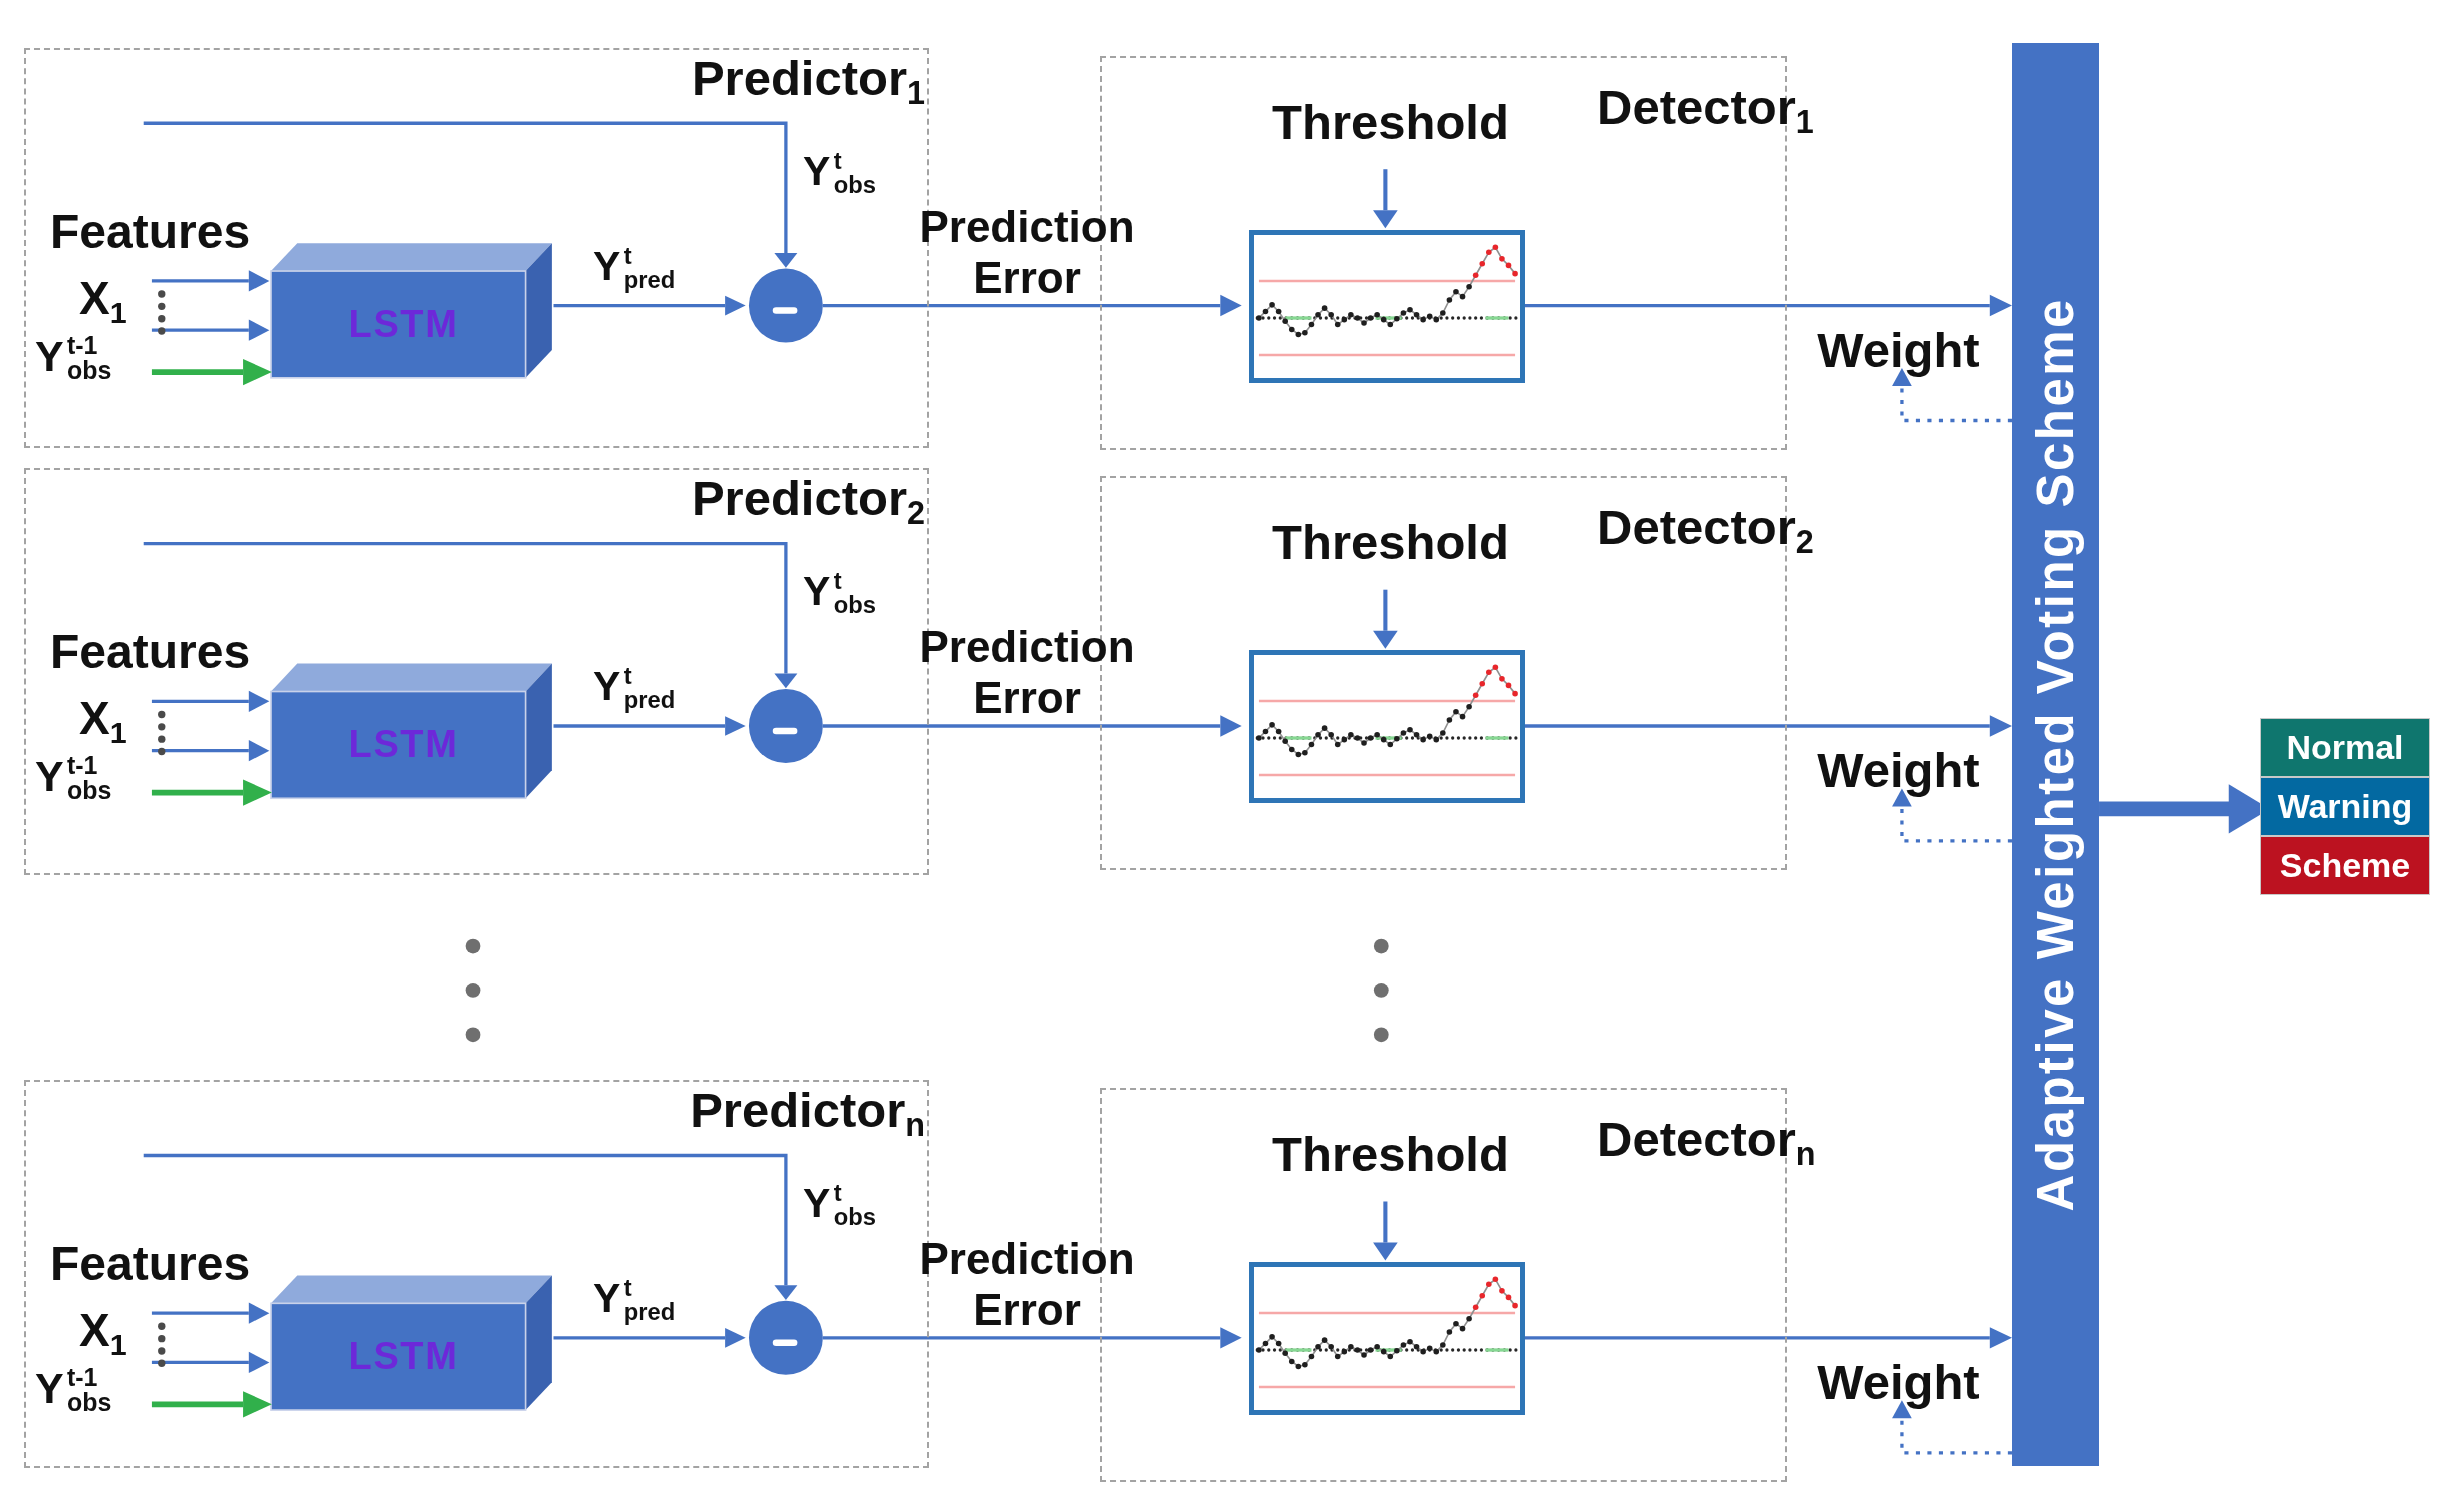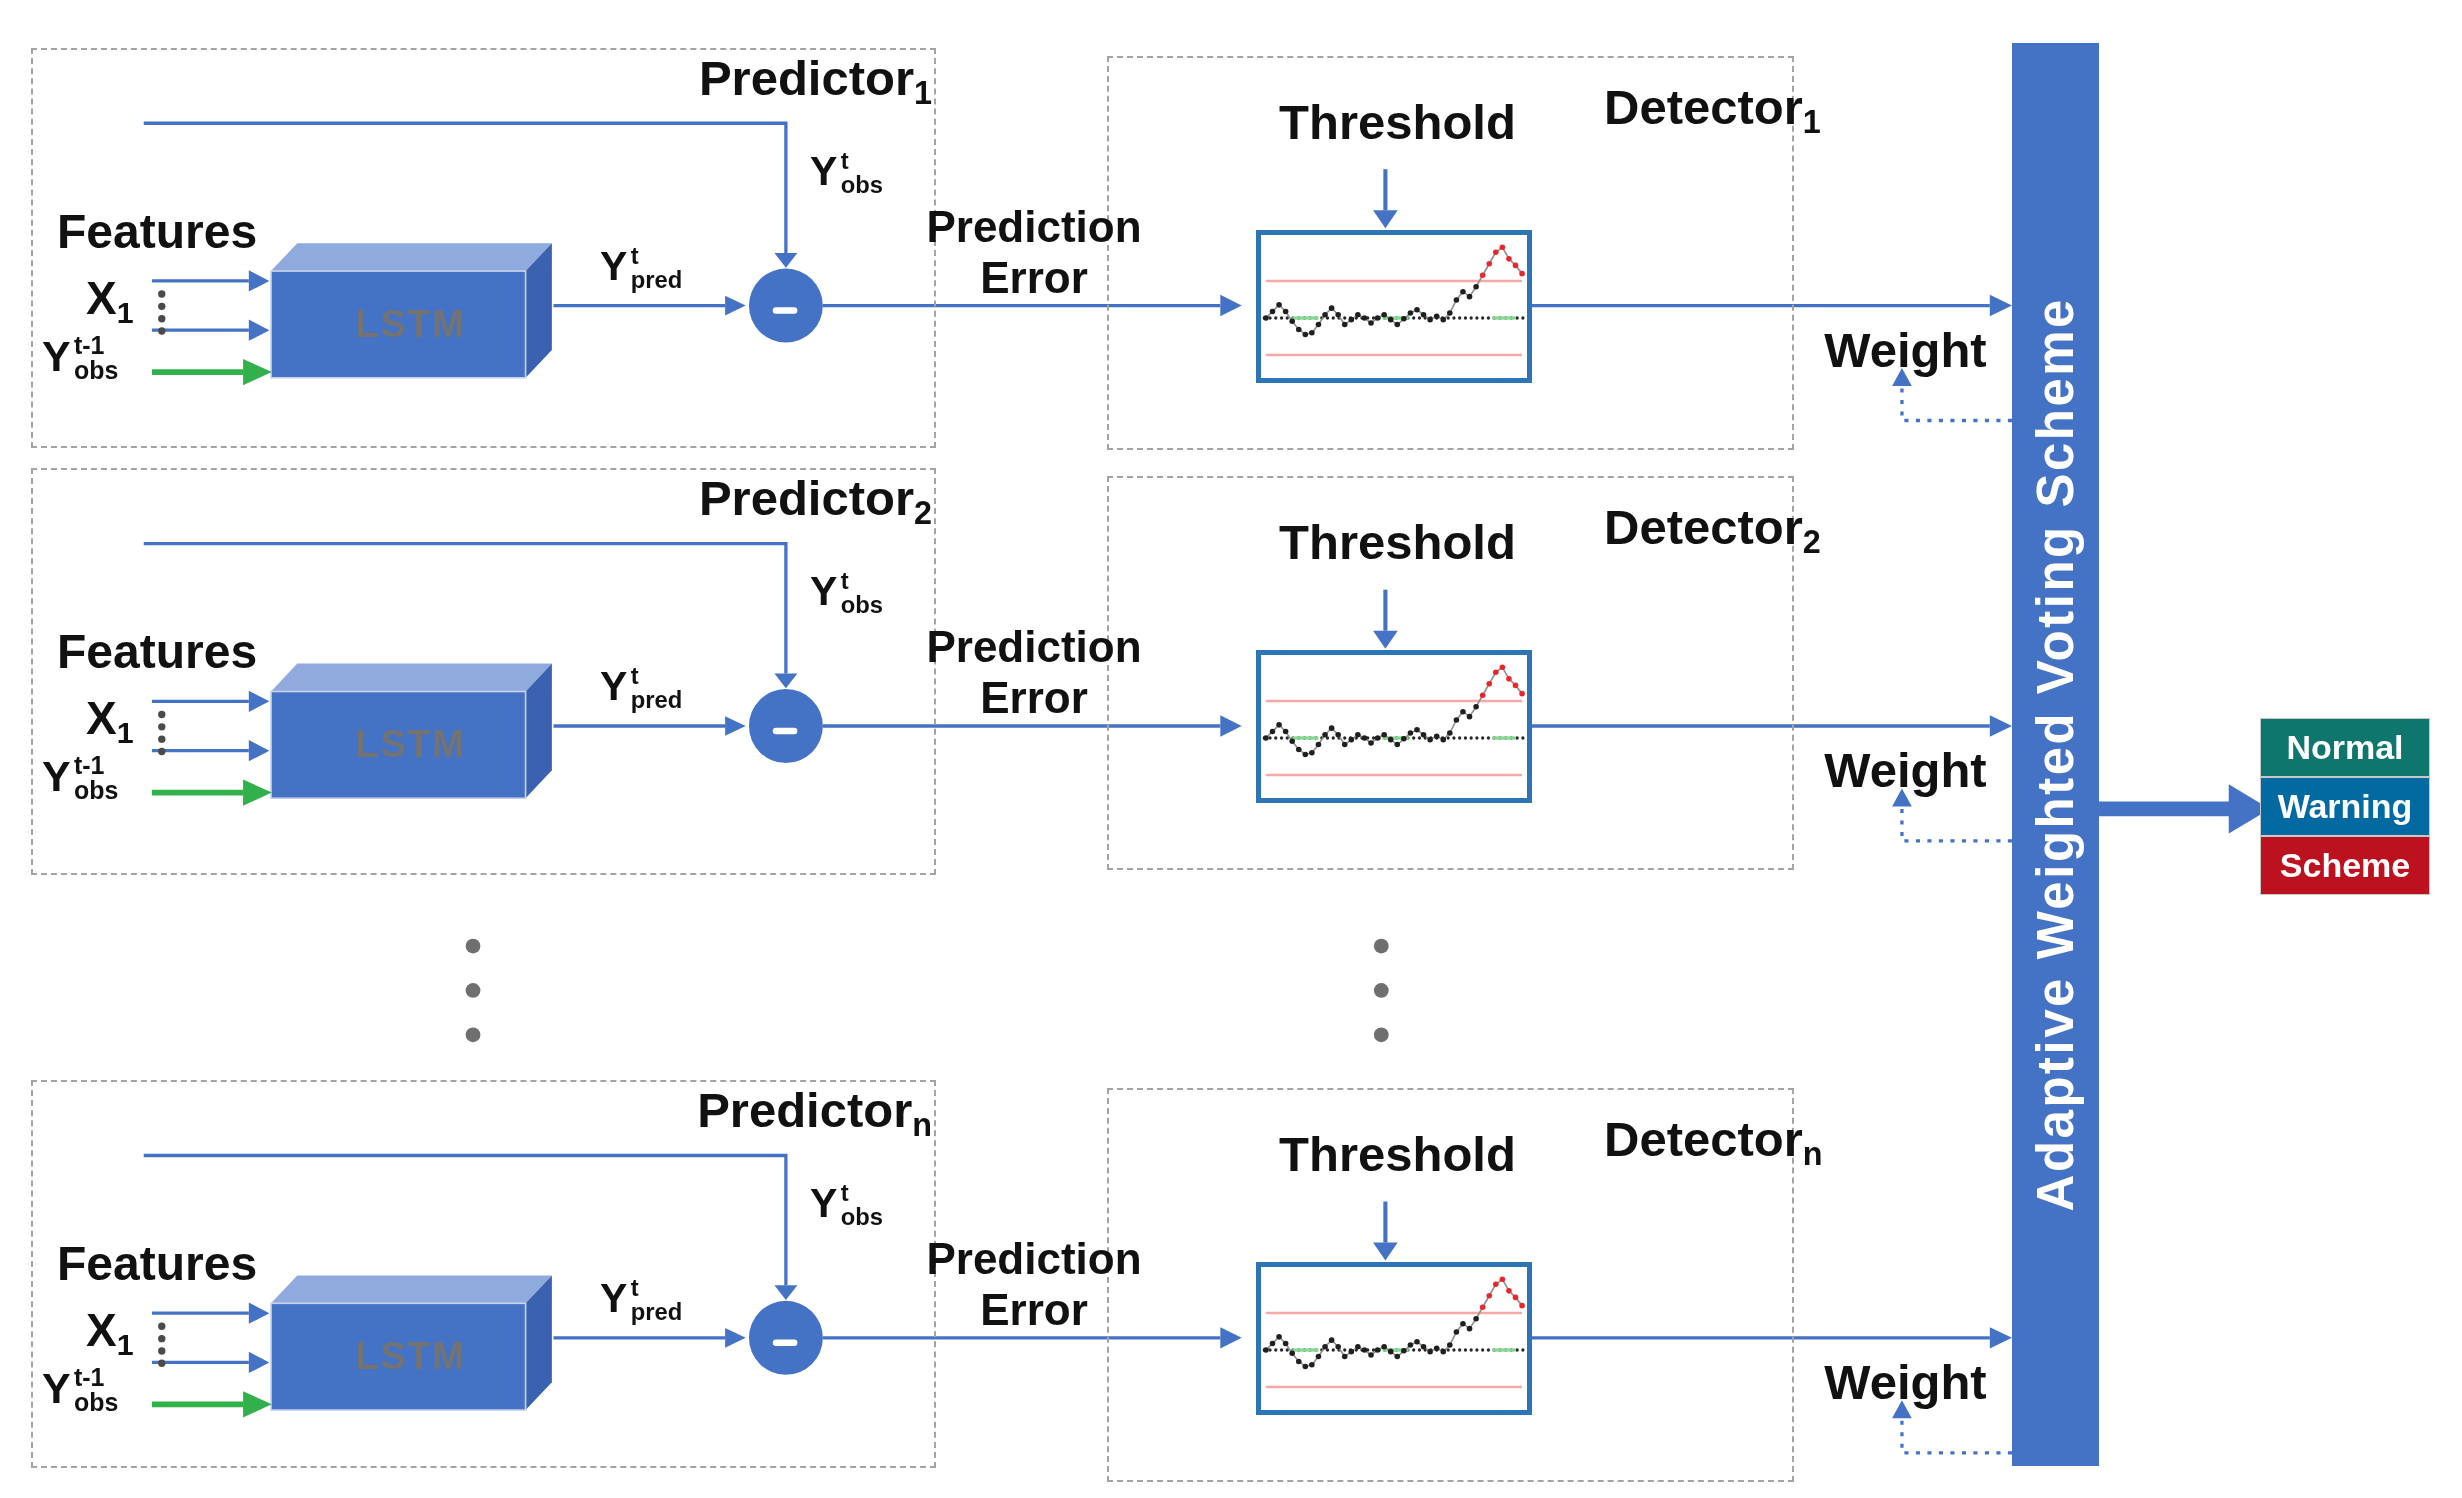--- a/index.html
+++ b/index.html
@@ -1,35 +1,35 @@
 <!DOCTYPE html>
 <html style="font-size:13px"><head>
 <meta charset="utf-8">
 <style>
   html,body{margin:0;padding:0;background:#ffffff;}
   body{font-family:"Liberation Sans",sans-serif;color:#111;}
   #canvas{position:relative;width:2462px;height:1498px;overflow:hidden;background:#fff;}
   svg.layer{position:absolute;left:0;top:0;pointer-events:none;}
-  .row{position:absolute;left:12px;width:2360px;height:421px;}
+  .row{position:absolute;left:5px;width:2360px;height:421px;}
   .dashedbox{position:absolute;border:2.5px dashed #a3a3a3;box-sizing:border-box;}
   .pbox{left:19px;top:0;width:905px;}
   .pbox.h1{height:400px}.pbox.h2{height:407px}.pbox.h3{height:388px}
   .dbox{left:1095px;top:8.2px;width:687px;height:394px;}
   .lbl{position:absolute;font-weight:bold;color:#111;white-space:nowrap;}
   .features{left:45px;top:156px;font-size:48px;}
   .x1{left:74px;top:223px;font-size:46px;}
   .yprev{left:30px;top:284px;font-size:43px;}
   .ypred{left:588px;top:195px;font-size:41px;}
   .yobst{left:798px;top:100px;font-size:41px;}
   .perr{left:891px;top:153px;width:230px;text-align:center;font-size:44px;line-height:51px;white-space:normal;margin-left:16px;}
   .ptitle{left:608px;top:1.6px;width:312px;text-align:right;font-size:49px;}
   .thresh{left:1246px;top:46px;width:279px;text-align:center;font-size:49px;}
   .dtitle{left:1592px;top:15px;font-size:49px;margin-top:16px;}
   .weight{left:1791px;top:274px;width:205px;text-align:center;font-size:49px;}
-  .lstm-label{position:absolute;left:271px;top:223px;width:255px;height:107px;display:flex;align-items:center;justify-content:center;color:#737373;font-size:38px;font-weight:bold;letter-spacing:1.6px;}
+  .lstm-label{position:absolute;left:271px;top:223px;width:255px;height:107px;display:flex;align-items:center;justify-content:center;color:#6d28d9;font-size:38px;font-weight:bold;letter-spacing:1.6px;}
   .chart-box{position:absolute;left:1244px;top:182px;width:276px;height:153px;border:5px solid #2E75B6;background:#fff;box-sizing:border-box;}
   .chart-box svg{display:block;width:100%;height:100%;}
   
   .mathy{display:inline-flex;align-items:center;}
   .ss{display:inline-flex;flex-direction:column;align-items:flex-start;font-size:0.58em;line-height:1.0;margin-left:3.3px;transform:translateY(0.8px);}
   .tsub{font-size:0.66em;vertical-align:-0.28em;}
   
   .vbar{position:absolute;left:2012px;top:43px;width:87px;height:1423px;display:flex;align-items:center;justify-content:center;z-index:2;}
   .vbar span{writing-mode:vertical-rl;transform:rotate(180deg);color:#fff;font-size:51px;font-weight:bold;letter-spacing:2.5px;white-space:nowrap;}
   

